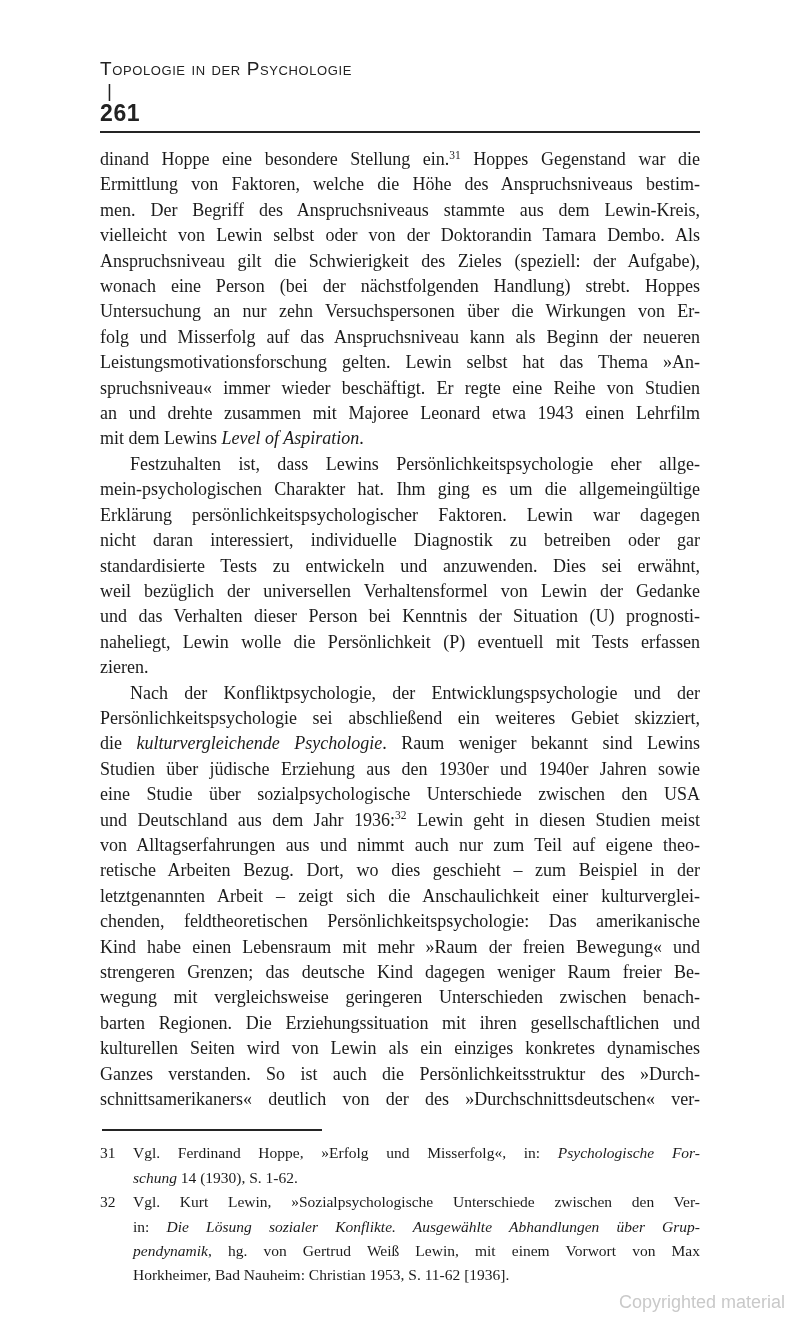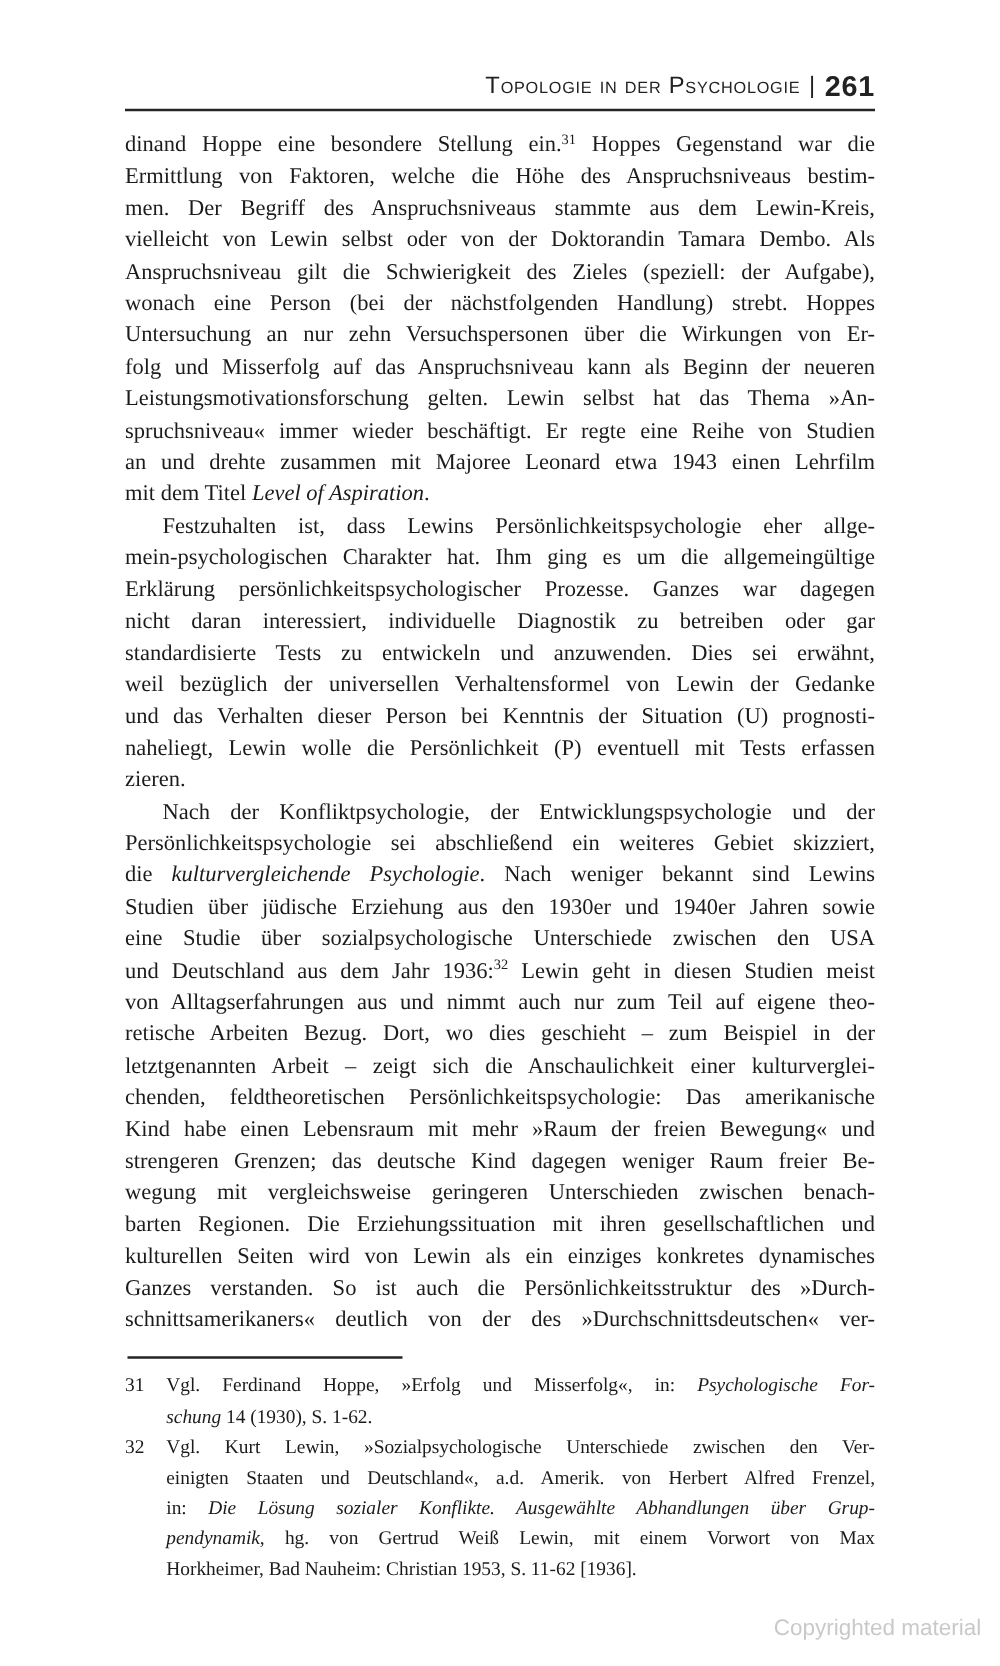--- a/index.html
+++ b/index.html
@@ -15,29 +15,30 @@
   .content {
     position: absolute;
     left: 100px;
     top: 58px;
     width: 600px;
   }
   
   .running-header {
     display: flex;
     justify-content: flex-end;
-    align-items: center;
+    align-items: flex-start;
     font-family: "Liberation Sans", sans-serif;
     font-variant: small-caps;
     font-size: 19px;
     line-height: 22px;
     letter-spacing: 0.6px;
     color: #222;
     border-bottom: 2px solid #242424;
     padding-bottom: 7px;
+    flex-direction: column;
   }
   .rh-sep { margin: 0 7px; font-variant: normal; font-weight: 400; }
   .rh-page { font-variant: normal; font-weight: bold; font-size: 23px; }
   
   .body-text { margin-top: 14px; font-size: 18px; line-height: 25.4px; }
   .line { text-align: justify; text-align-last: justify; }
   .line.last { text-align-last: left; }
   .para.indent .line:first-child { text-indent: 30px; }
   .it { font-style: italic; }
   .sup { font-size: 11.5px; position: relative; top: -6.5px; line-height: 0; }
@@ -83,37 +84,37 @@
           <div class="line"><span>Ermittlung von Faktoren, welche die Höhe des Anspruchsniveaus bestim-</span></div>
           <div class="line"><span>men. Der Begriff des Anspruchsniveaus stammte aus dem Lewin-Kreis,</span></div>
           <div class="line"><span>vielleicht von Lewin selbst oder von der Doktorandin Tamara Dembo. Als</span></div>
           <div class="line"><span>Anspruchsniveau gilt die Schwierigkeit des Zieles (speziell: der Aufgabe),</span></div>
           <div class="line"><span>wonach eine Person (bei der nächstfolgenden Handlung) strebt. Hoppes</span></div>
           <div class="line"><span>Untersuchung an nur zehn Versuchspersonen über die Wirkungen von Er-</span></div>
           <div class="line"><span>folg und Misserfolg auf das Anspruchsniveau kann als Beginn der neueren</span></div>
           <div class="line"><span>Leistungsmotivationsforschung gelten. Lewin selbst hat das Thema »An-</span></div>
           <div class="line"><span>spruchsniveau« immer wieder beschäftigt. Er regte eine Reihe von Studien</span></div>
           <div class="line"><span>an und drehte zusammen mit Majoree Leonard etwa 1943 einen Lehrfilm</span></div>
-          <div class="line last"><span>mit dem Titel </span><span class="it">Level of Aspiration</span><span>.</span></div>
+          <div class="line last"><span>mit dem Lewins </span><span class="it">Level of Aspiration</span><span>.</span></div>
         </div>
         <div class="para indent">
           <div class="line"><span>Festzuhalten ist, dass Lewins Persönlichkeitspsychologie eher allge-</span></div>
           <div class="line"><span>mein-psychologischen Charakter hat. Ihm ging es um die allgemeingültige</span></div>
-          <div class="line"><span>Erklärung persönlichkeitspsychologischer Prozesse. Ganzes war dagegen</span></div>
+          <div class="line"><span>Erklärung persönlichkeitspsychologischer Faktoren. Lewin war dagegen</span></div>
           <div class="line"><span>nicht daran interessiert, individuelle Diagnostik zu betreiben oder gar</span></div>
           <div class="line"><span>standardisierte Tests zu entwickeln und anzuwenden. Dies sei erwähnt,</span></div>
           <div class="line"><span>weil bezüglich der universellen Verhaltensformel von Lewin der Gedanke</span></div>
           <div class="line"><span>und das Verhalten dieser Person bei Kenntnis der Situation (U) prognosti-</span></div>
           <div class="line"><span>naheliegt, Lewin wolle die Persönlichkeit (P) eventuell mit Tests erfassen</span></div>
           <div class="line last"><span>zieren.</span></div>
         </div>
         <div class="para indent">
           <div class="line"><span>Nach der Konfliktpsychologie, der Entwicklungspsychologie und der</span></div>
           <div class="line"><span>Persönlichkeitspsychologie sei abschließend ein weiteres Gebiet skizziert,</span></div>
-          <div class="line"><span>die </span><span class="it">kulturvergleichende Psychologie</span><span>. Nach weniger bekannt sind Lewins</span></div>
+          <div class="line"><span>die </span><span class="it">kulturvergleichende Psychologie</span><span>. Raum weniger bekannt sind Lewins</span></div>
           <div class="line"><span>Studien über jüdische Erziehung aus den 1930er und 1940er Jahren sowie</span></div>
           <div class="line"><span>eine Studie über sozialpsychologische Unterschiede zwischen den USA</span></div>
           <div class="line"><span>und Deutschland aus dem Jahr 1936:</span><span class="sup">32</span><span> Lewin geht in diesen Studien meist</span></div>
           <div class="line"><span>von Alltagserfahrungen aus und nimmt auch nur zum Teil auf eigene theo-</span></div>
           <div class="line"><span>retische Arbeiten Bezug. Dort, wo dies geschieht – zum Beispiel in der</span></div>
           <div class="line"><span>letztgenannten Arbeit – zeigt sich die Anschaulichkeit einer kulturverglei-</span></div>
           <div class="line"><span>chenden, feldtheoretischen Persönlichkeitspsychologie: Das amerikanische</span></div>
           <div class="line"><span>Kind habe einen Lebensraum mit mehr »Raum der freien Bewegung« und</span></div>
           <div class="line"><span>strengeren Grenzen; das deutsche Kind dagegen weniger Raum freier Be-</span></div>
           <div class="line"><span>wegung mit vergleichsweise geringeren Unterschieden zwischen benach-</span></div>
@@ -131,21 +132,20 @@
           <div class="fn-num">31</div>
           <div class="fn-text">
             <div class="line"><span>Vgl. Ferdinand Hoppe, »Erfolg und Misserfolg«, in: </span><span class="it">Psychologische For-</span></div>
             <div class="line last"><span class="it">schung</span><span> 14 (1930), S. 1-62.</span></div>
           </div>
         </div>
         <div class="footnote">
           <div class="fn-num">32</div>
           <div class="fn-text">
             <div class="line"><span>Vgl. Kurt Lewin, »Sozialpsychologische Unterschiede zwischen den Ver-</span></div>
-            <div class="line"><span>einigten Staaten und Deutschland«, a.d. Amerik. von Herbert Alfred Frenzel,</span></div>
             <div class="line"><span>in: </span><span class="it">Die Lösung sozialer Konflikte. Ausgewählte Abhandlungen über Grup-</span></div>
             <div class="line"><span class="it">pendynamik</span><span>, hg. von Gertrud Weiß Lewin, mit einem Vorwort von Max</span></div>
             <div class="line last"><span>Horkheimer, Bad Nauheim: Christian 1953, S. 11-62 [1936].</span></div>
           </div>
         </div>
       </div>
 
   </div>
 
   <div class="copyright">Copyrighted material</div>

